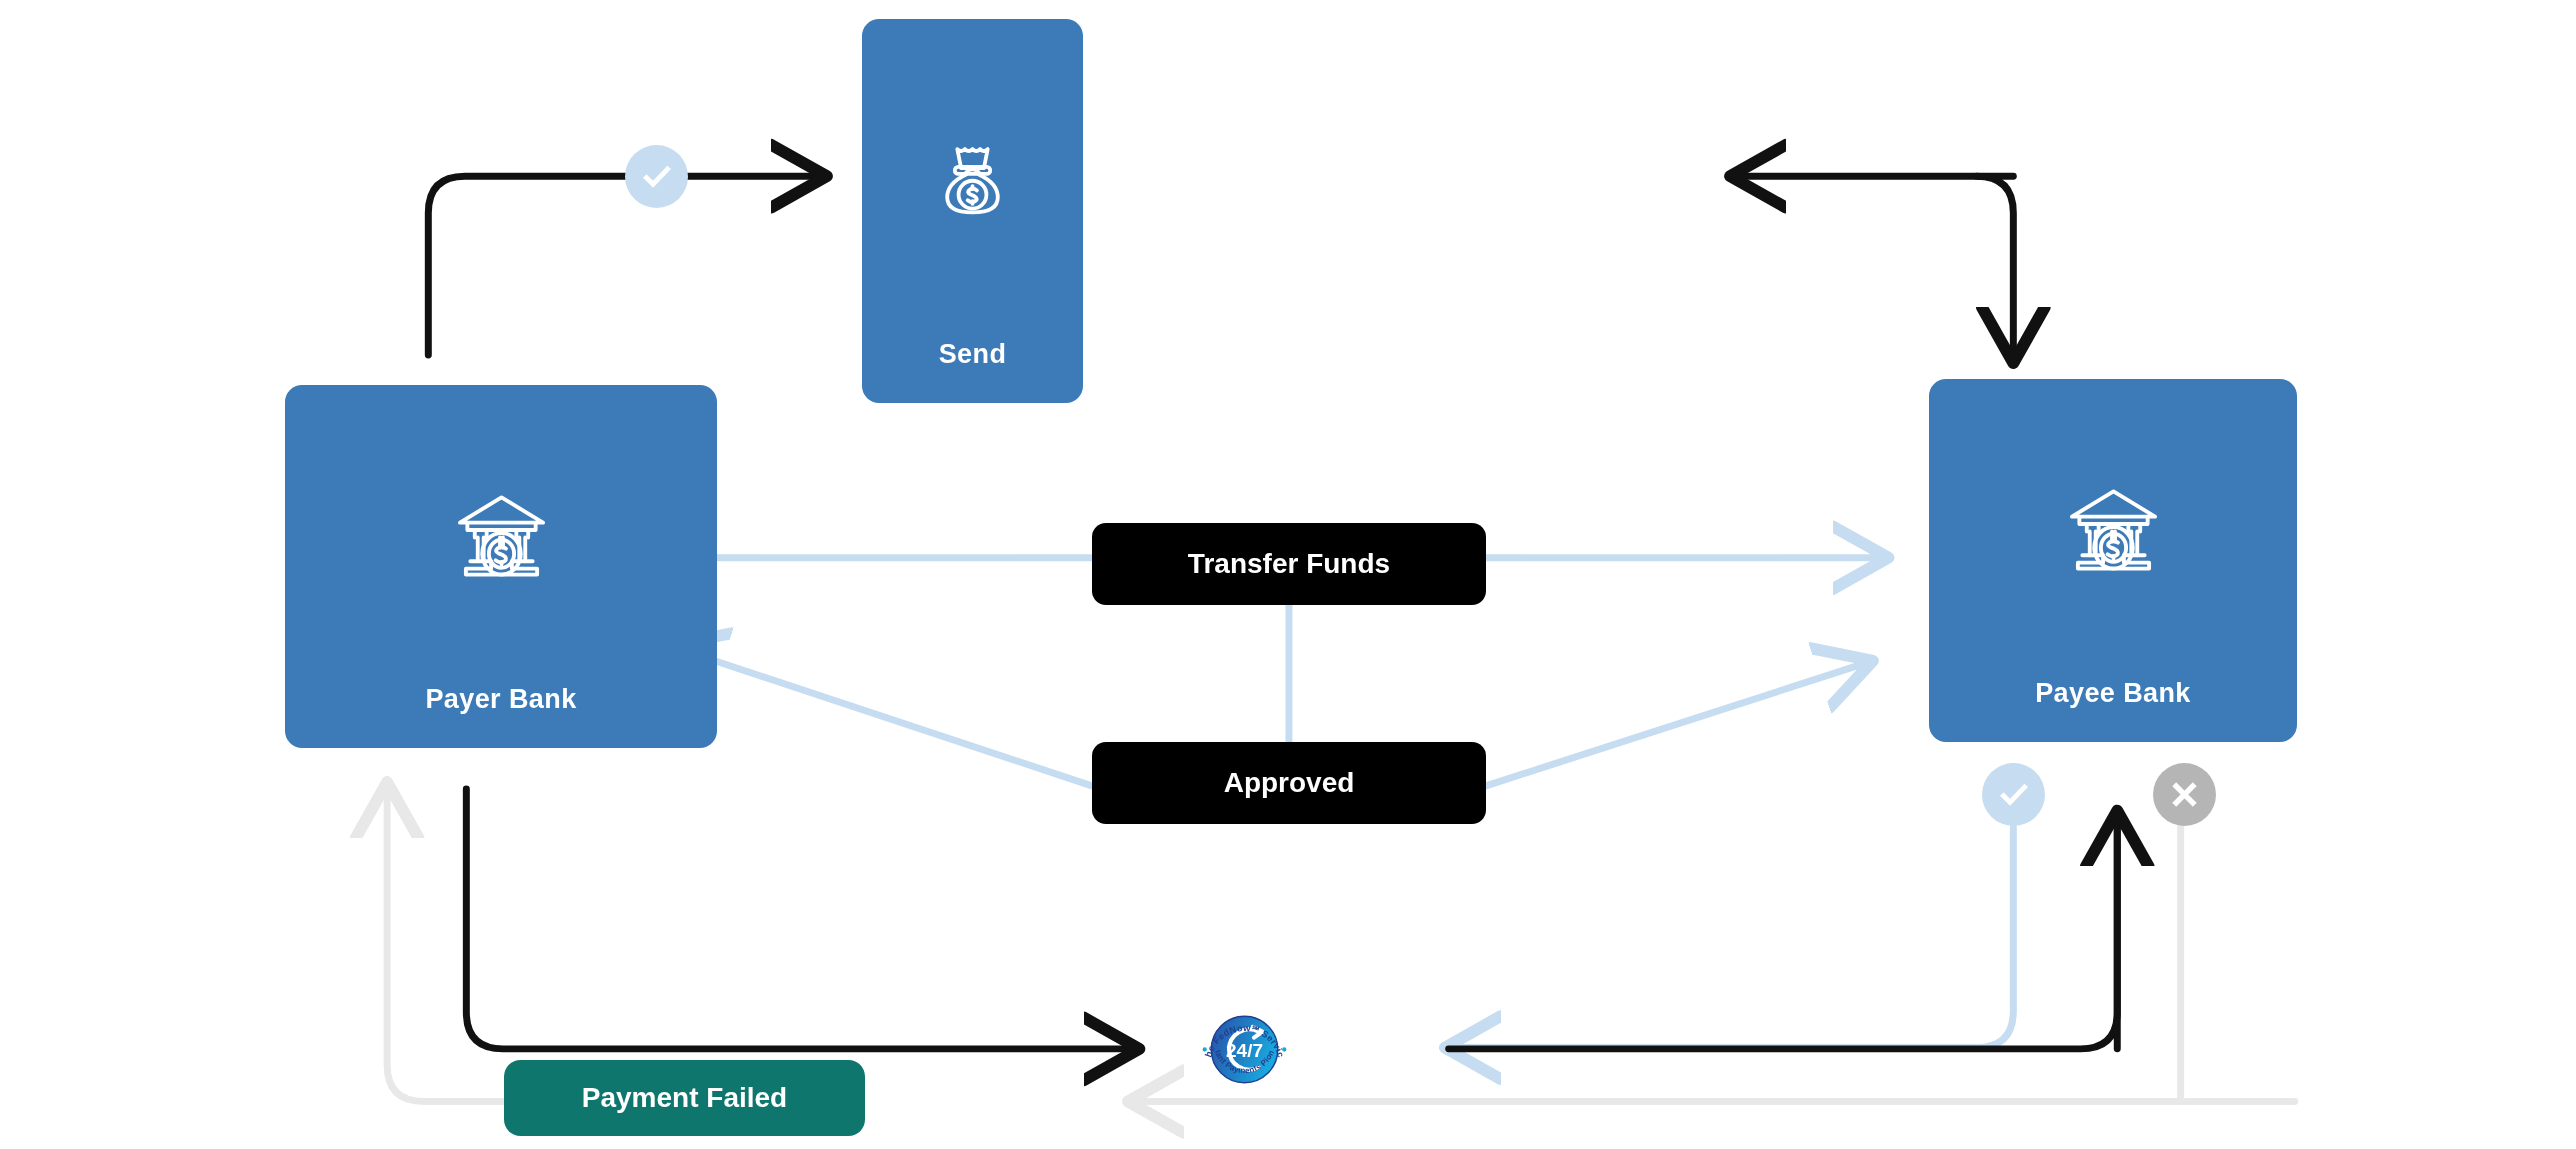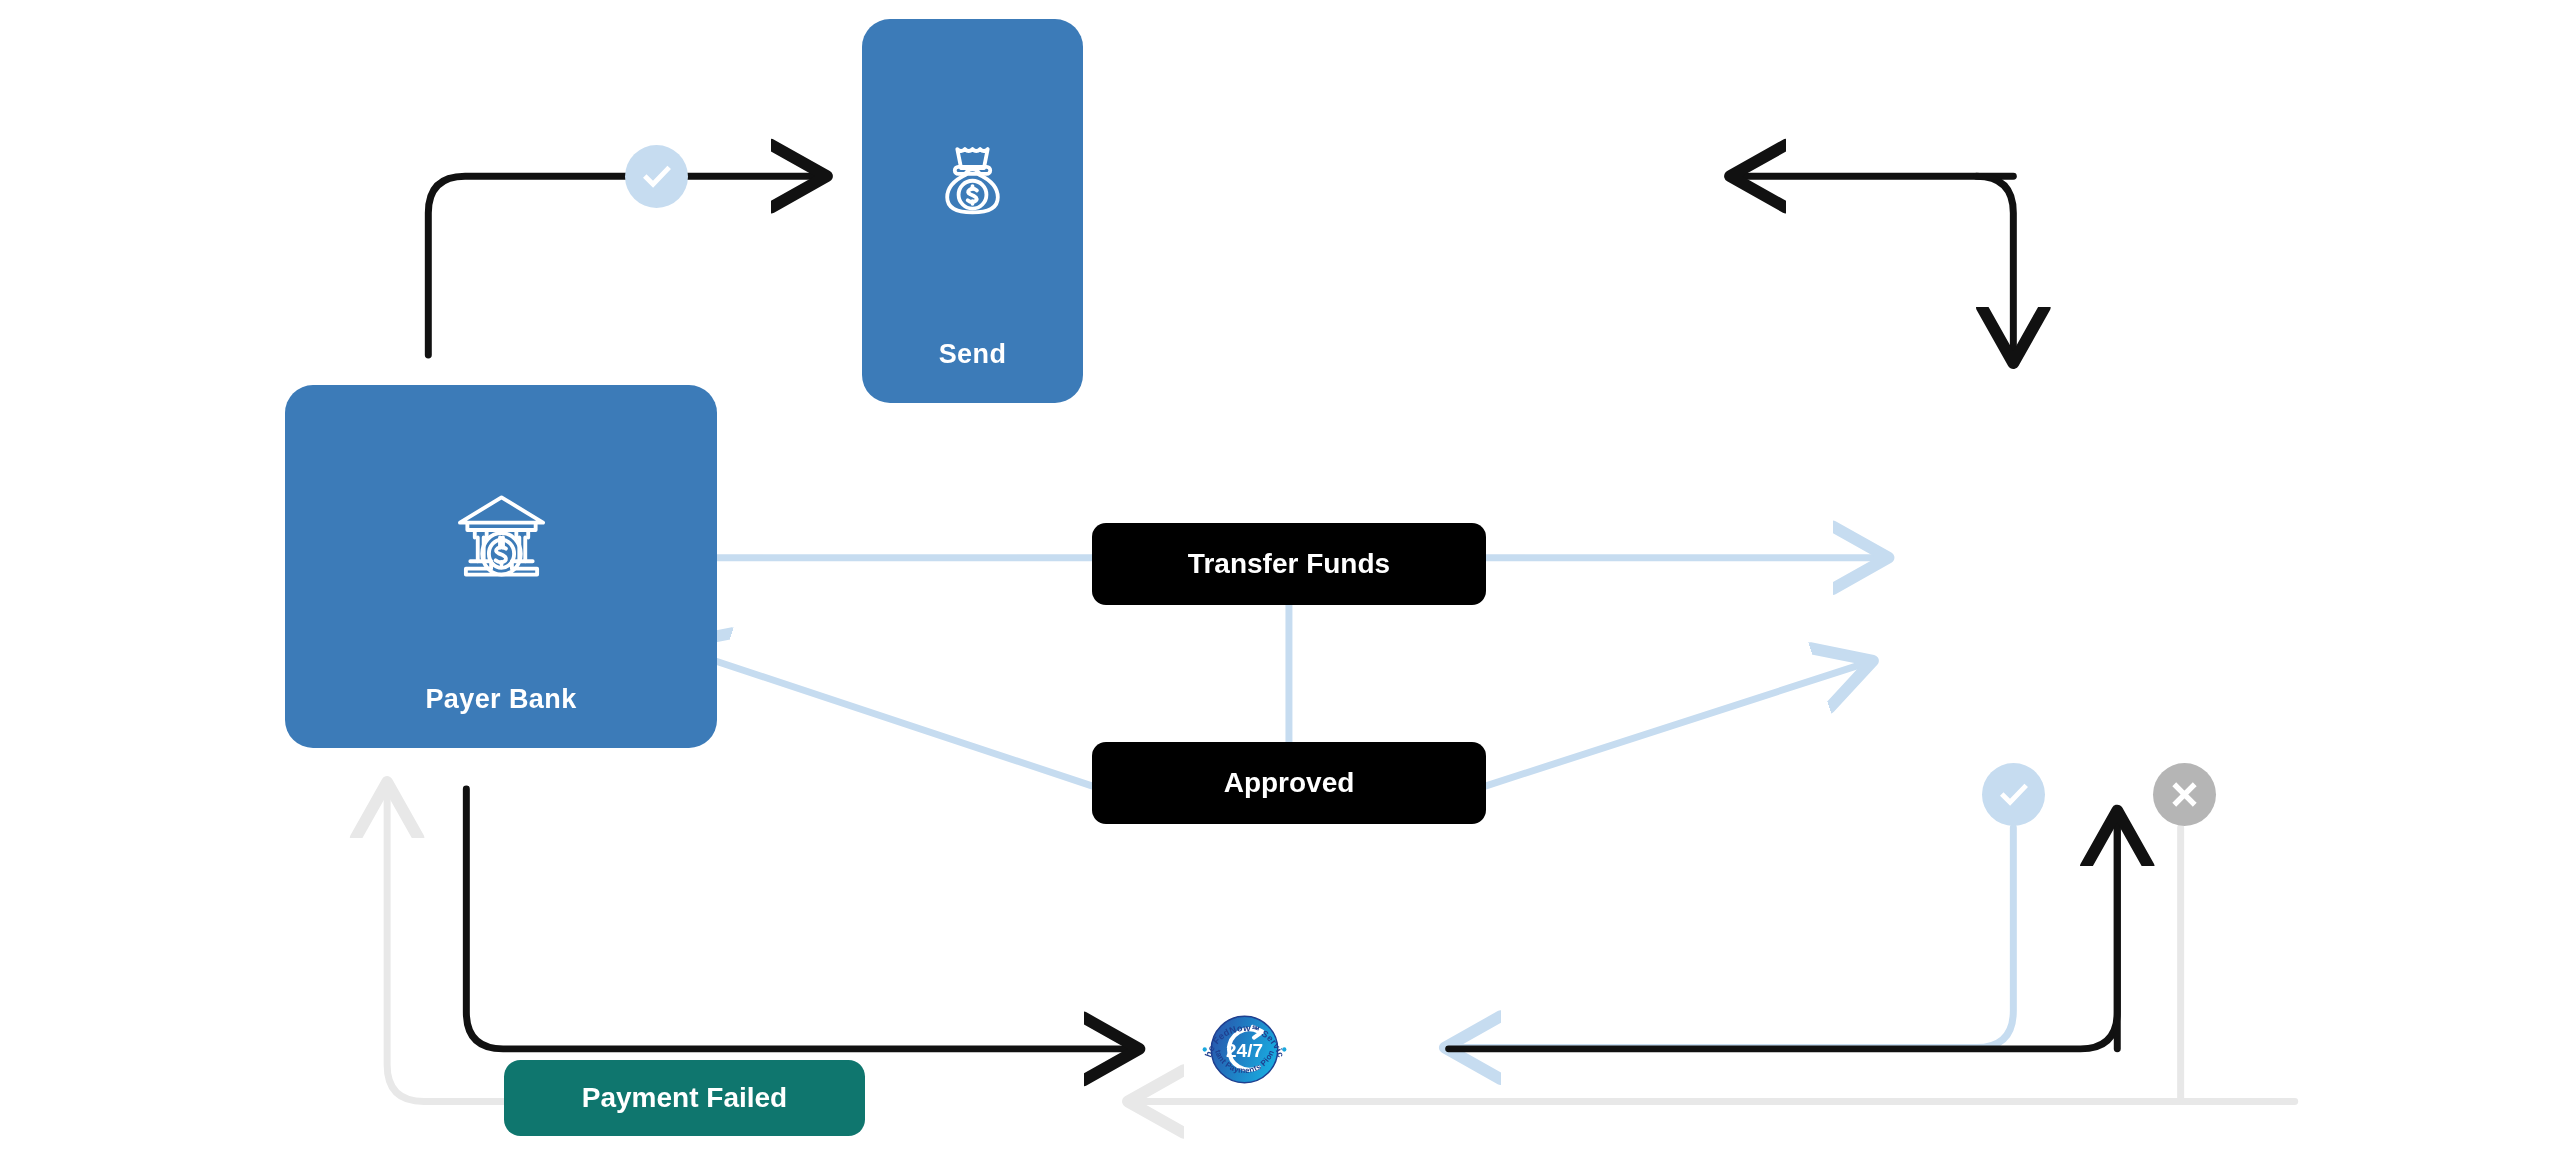--- a/index.html
+++ b/index.html
@@ -1,20 +1,20 @@
 <!DOCTYPE html>
 <html style="font-size:10px"><head>
 <meta charset="utf-8">
 <style>
   html,body{margin:0;padding:0;background:#ffffff;}
   body{width:2576px;height:1149px;overflow:hidden;font-family:"Liberation Sans",sans-serif;}
   #stage{position:relative;width:2576px;height:1149px;background:#fff;}
   #wires{position:absolute;left:0;top:0;width:2576px;height:1149px;}
 
-  .card{position:absolute;background:#3c7bb8;border-radius:28px;
+  .card{position:absolute;background:#3c7bb8;border-radius:17px;
         display:flex;flex-direction:column;align-items:center;justify-content:flex-end;}
   .card .glyph{flex:1;display:flex;align-items:center;justify-content:center;width:100%;}
   .card .clabel{color:#fff;font-size:27px;font-weight:bold;letter-spacing:0.4px;padding-bottom:33px;}
 
   #payer-bank{left:285px;top:385px;width:432px;height:363px;}
   #payee-bank{left:1929px;top:379px;width:368px;height:363px;}
   #send-card{left:862px;top:19px;width:221px;height:384px;}
   #received-card{left:1500px;top:19px;width:221px;height:384px;}
 
   .pill{position:absolute;border-radius:14px;display:flex;align-items:center;justify-content:center;
@@ -88,20 +88,37 @@
         <path d="M11 50 L25 50 L25 55 L8 55 L8 59 L56 59 L56 55 L39 55 L39 50 L53 50"></path>
         <ellipse cx="32" cy="45" rx="13" ry="14"></ellipse>
         <ellipse cx="32" cy="45" rx="8.5" ry="9.5"></ellipse>
         <path d="M35 41.5 q-3-2.2-5.6-.2 q-2.4 1.9 .6 3.4 q3.5 1.2 4.6 2.5 q1.3 2-1.3 3.2 q-2.6 1.1-5.3-1"></path>
         <path d="M32 38.5 L32 40.4 M32 50.5 L32 52.4"></path>
       </svg>
     </span>
     <span class="clabel">Payer Bank</span>
   </div>
 
+  <div class="card" id="payee-bank">
+    <span class="glyph">
+      <svg width="95" height="95" viewBox="0 0 64 64" fill="none" stroke="#fff" stroke-width="2.6" stroke-linecap="round" stroke-linejoin="round">
+        <path d="M4 24 L32 7 L60 24 Z"></path>
+        <path d="M9 24 L9 29 L55 29 L55 24"></path>
+        <path d="M14 29 L14 34 M22 29 L22 34 M42 29 L42 34 M50 29 L50 34"></path>
+        <path d="M16 34 L16 50 M20 34 L20 50 M44 34 L44 50 M48 34 L48 50"></path>
+        <path d="M31 34 L31 41 M33 34 L33 41"></path>
+        <path d="M11 50 L25 50 L25 55 L8 55 L8 59 L56 59 L56 55 L39 55 L39 50 L53 50"></path>
+        <ellipse cx="32" cy="45" rx="13" ry="14"></ellipse>
+        <ellipse cx="32" cy="45" rx="8.5" ry="9.5"></ellipse>
+        <path d="M35 41.5 q-3-2.2-5.6-.2 q-2.4 1.9 .6 3.4 q3.5 1.2 4.6 2.5 q1.3 2-1.3 3.2 q-2.6 1.1-5.3-1"></path>
+        <path d="M32 38.5 L32 40.4 M32 50.5 L32 52.4"></path>
+      </svg>
+    </span>
+    <span class="clabel">Payee Bank</span>
+  </div>
 
   <div class="card" id="send-card">
     <span class="glyph">
       <svg width="81" height="81" viewBox="0 0 64 64" fill="none" stroke="#fff" stroke-width="3" stroke-linecap="round" stroke-linejoin="round">
         <path d="M20 8 q3 3 6 0 q3 3 6 0 q3 3 6 0 q3 3 6 0 L41 23 L23 23 Z"></path>
         <rect x="18" y="22" width="28" height="5.5" rx="2.7"></rect>
         <path d="M26 28 q2-4 6-4 q4 0 6 4"></path>
         <path d="M27 28 q-15 7-15 18 q0 12 20 12 q20 0 20-12 q0-11-15-18"></path>
         <circle cx="32" cy="44" r="11"></circle>
         <path d="M35.5 40.6 q-3-2.3-5.8-.4 q-2.6 1.9 .5 3.4 q3.4 1.3 4.6 2.6 q1.4 2-1.2 3.2 q-2.7 1.2-5.4-1"></path>

